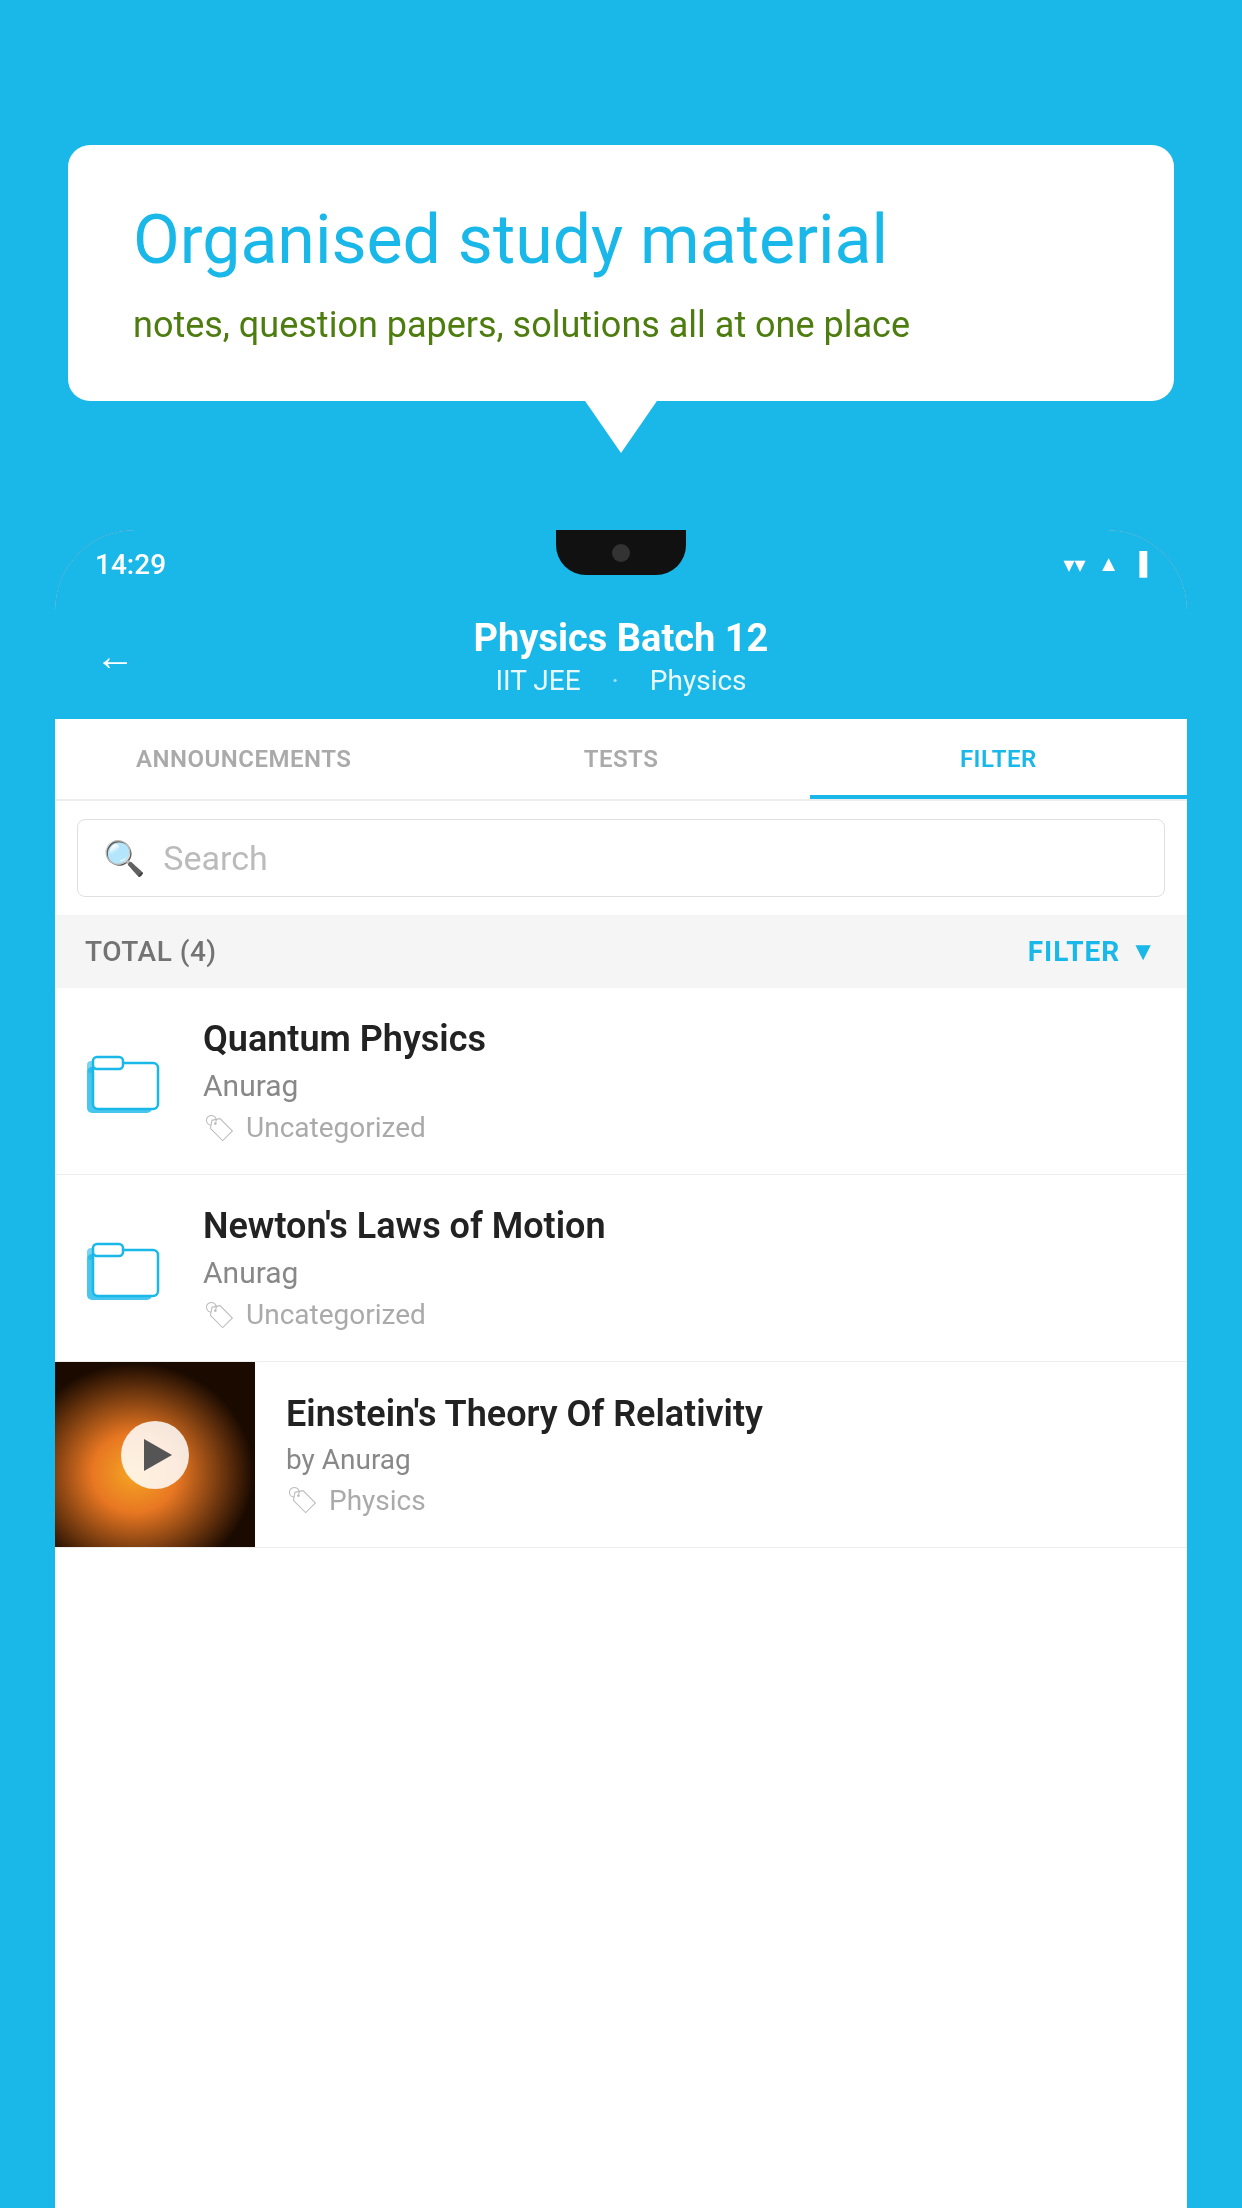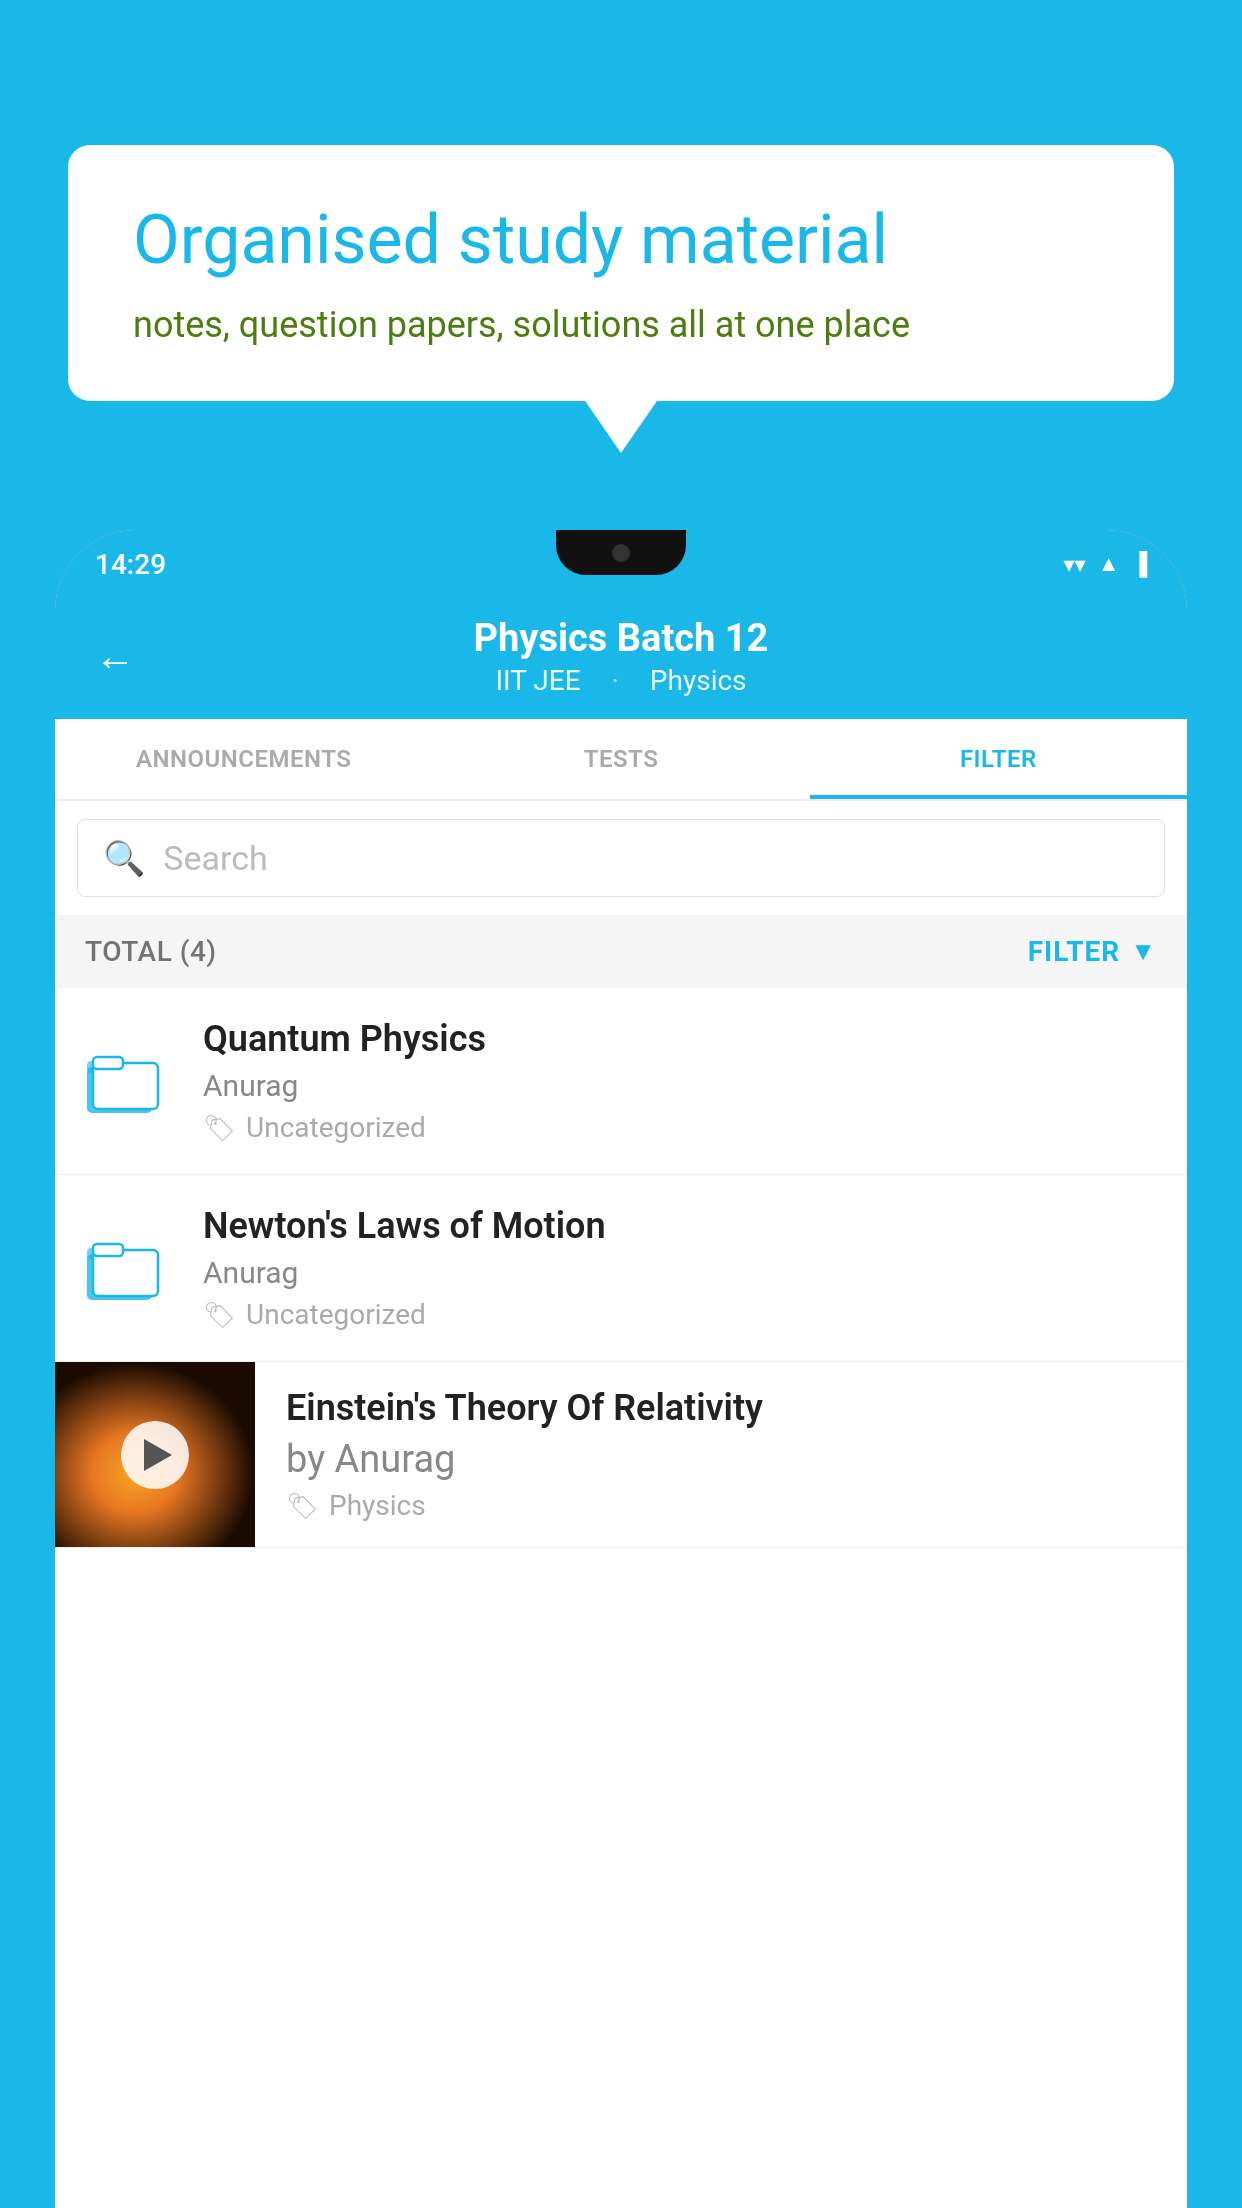--- a/index.html
+++ b/index.html
@@ -339,21 +339,21 @@
     }
 
     .video-title-thumb {
       font-size: 36px;
       font-weight: 600;
       color: #222;
       margin-bottom: 8px;
     }
 
     .video-author-thumb {
-      font-size: 38px;
+      font-size: 28px;
       color: #888;
       margin-bottom: 8px;
     }
 
     .video-tag-thumb {
       display: flex;
       align-items: center;
       gap: 10px;
       color: #aaa;
       font-size: 28px;

